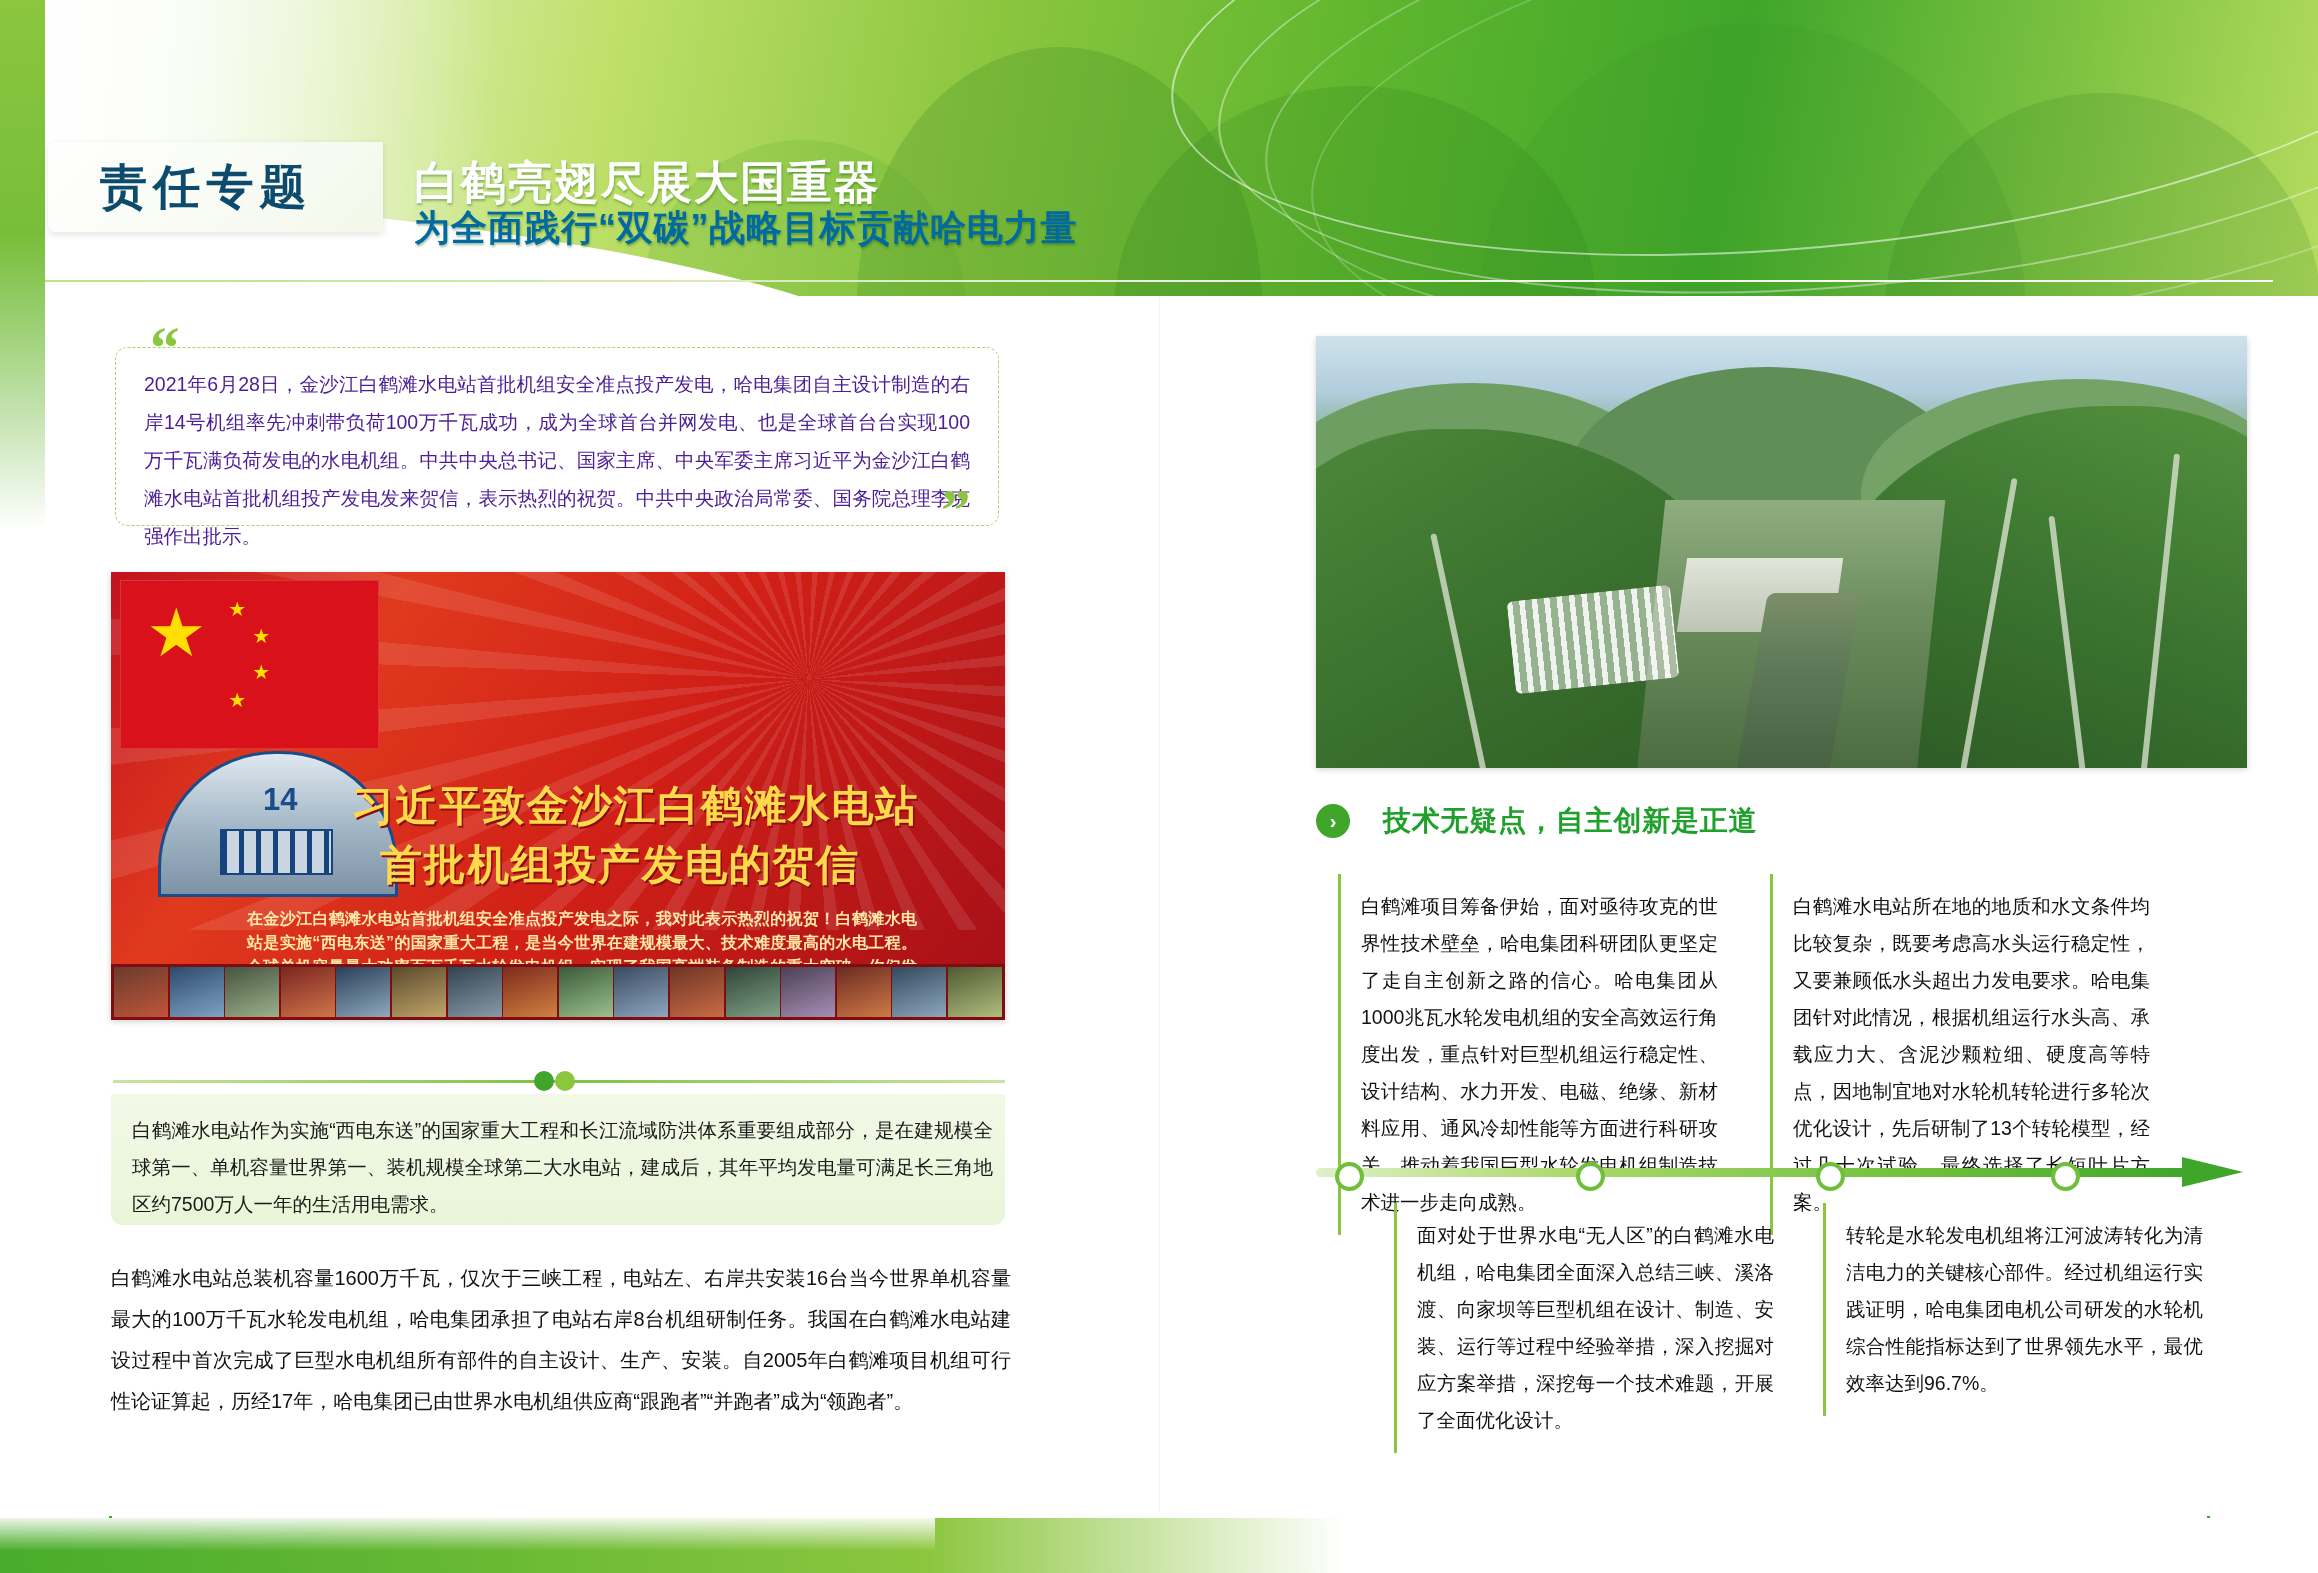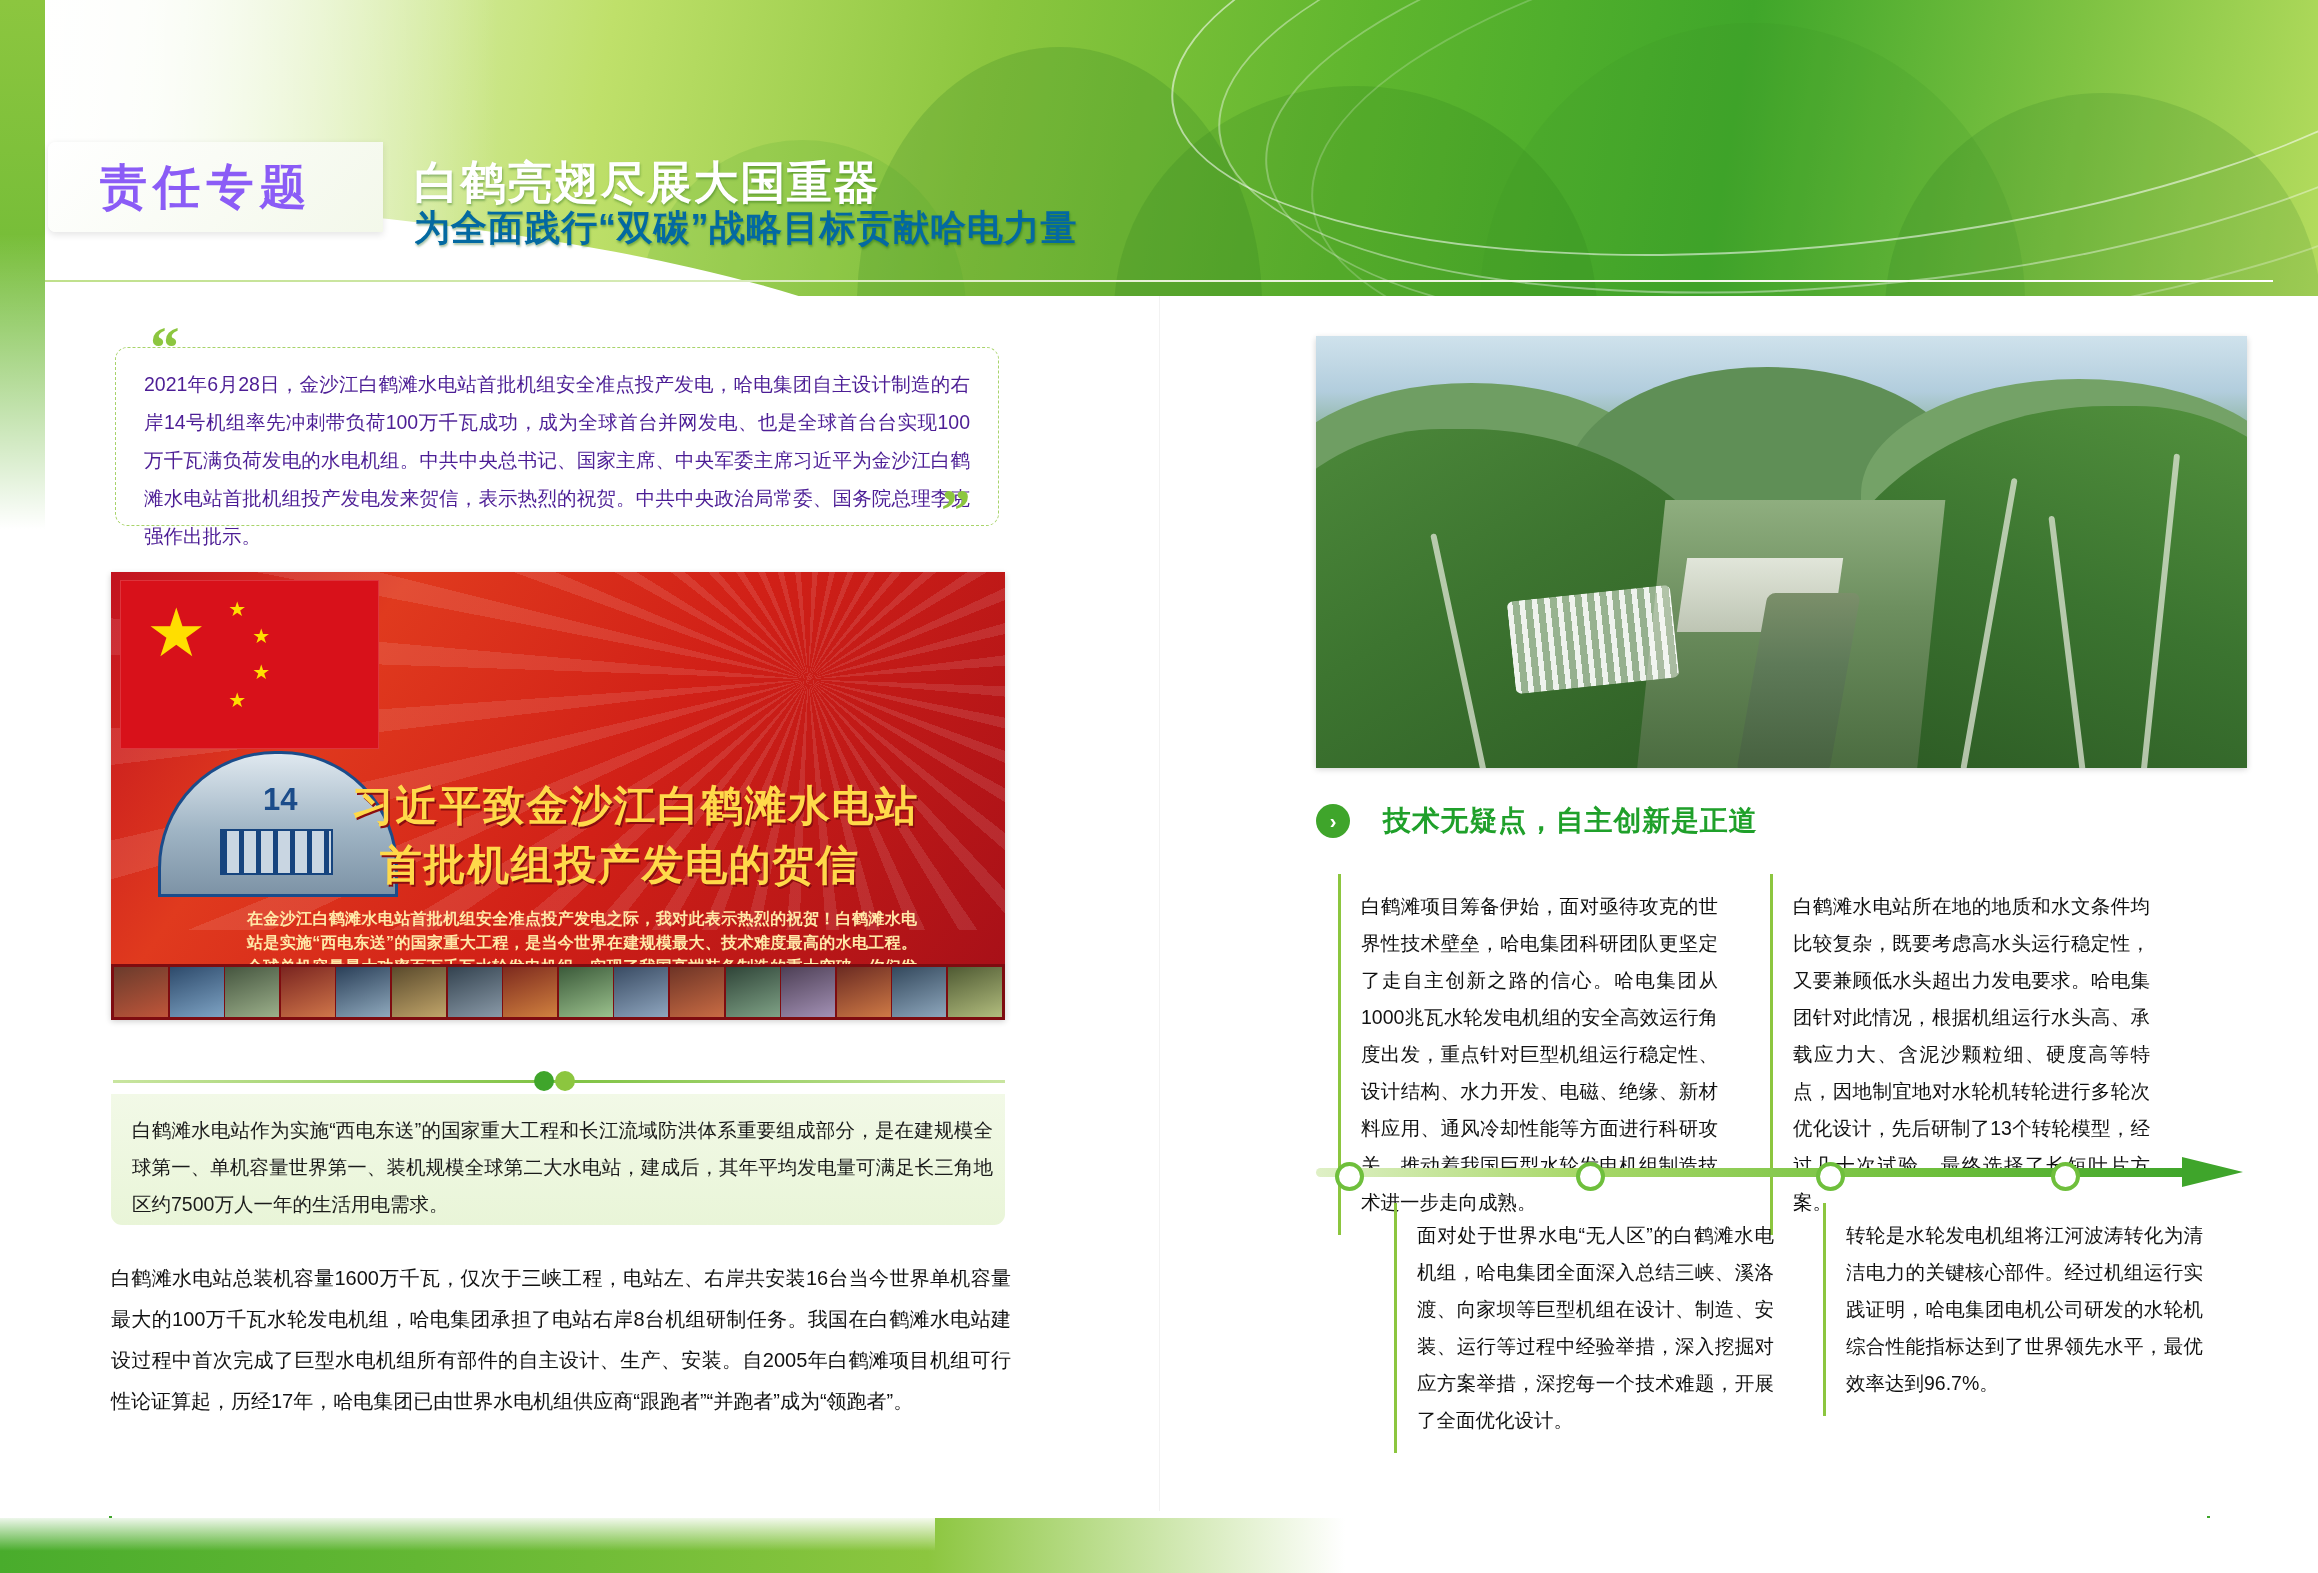--- a/index.html
+++ b/index.html
@@ -78,21 +78,21 @@
     left: 48px; top: 142px;
     width: 335px; height: 90px;
     background: linear-gradient(135deg,#ffffff 0%, #f3f8ea 100%);
     border-radius: 7.8px 0 0 7.8px;
     box-shadow: 0 2.3px 7.8px rgba(0,0,0,0.10);
   }
   .header-tag-text {
     position: absolute;
     left: 100px; top: 156px;
     font-size: 47px; font-weight: bold; letter-spacing: 6.2px;
-    color: #8b5cf6;
+    color: #0c4a6e;
     font-family: "Liberation Sans", sans-serif;
   }
   .header-title-1 {
     position: absolute;
     left: 414px; top: 153px;
     font-size: 45px; font-weight: bold; letter-spacing: 1.6px;
     color: #ffffff;
     text-shadow: 0.8px 1.6px 2.3px rgba(0,80,0,0.35);
   }
   .header-title-2 {

